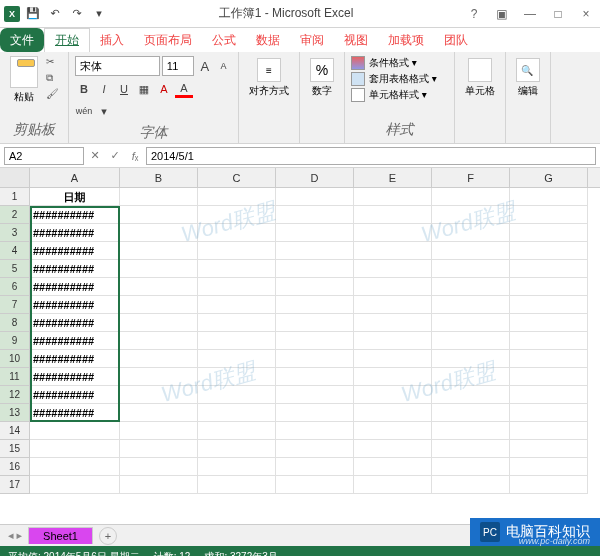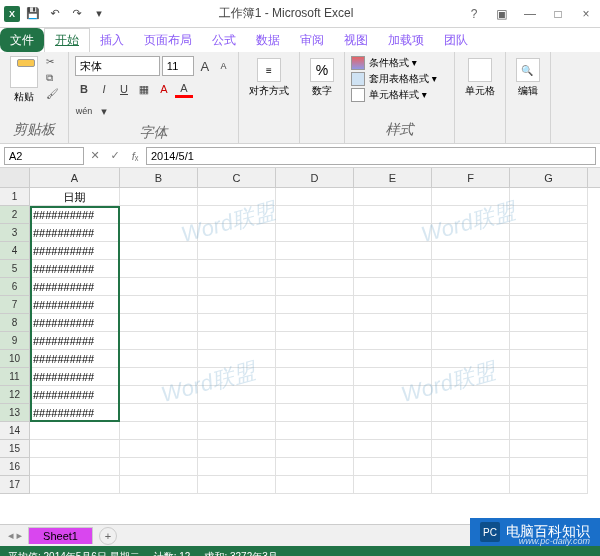--- a/index.html
+++ b/index.html
@@ -5,21 +5,21 @@
 * { margin: 0; padding: 0; box-sizing: border-box; font-family: "Microsoft YaHei", "Segoe UI", sans-serif; }
 body { width: 600px; height: 556px; background: #fff; overflow: hidden; position: relative; }
 .titlebar { height: 28px; background: #fff; border-bottom: 1px solid #d4d4d4; display: flex; align-items: center; padding: 0 4px; }
 .qat { display: flex; align-items: center; gap: 4px; }
 .qat-item { width: 18px; height: 18px; display: flex; align-items: center; justify-content: center; font-size: 11px; color: #444; }
 .excel-icon { width: 16px; height: 16px; background: #217346; color: #fff; font-size: 9px; font-weight: bold; display: flex; align-items: center; justify-content: center; border-radius: 2px; }
 .title-text { flex: 1; text-align: center; font-size: 12px; color: #444; }
 .window-controls { display: flex; gap: 8px; }
 .window-btn { width: 20px; height: 20px; display: flex; align-items: center; justify-content: center; font-size: 12px; color: #666; }
 .ribbon-tabs { height: 24px; display: flex; align-items: stretch; background: #fff; font-size: 12px; }
-.tab { padding: 0 10px; display: flex; align-items: center; color: #8b5cf6; cursor: pointer; }
+.tab { padding: 0 10px; display: flex; align-items: center; color: #ef4444; cursor: pointer; }
 .tab.file { background: #217346; color: #fff; border-radius: 7px; }
 .tab.active { border: 1px solid #d4d4d4; border-bottom: none; background: #fff; color: #217346; text-decoration: underline; }
 .ribbon { height: 92px; background: #f1f1f1; border-bottom: 1px solid #d4d4d4; display: flex; }
 .ribbon-group { border-right: 1px solid #d4d4d4; padding: 4px 6px; display: flex; flex-direction: column; justify-content: space-between; }
 .group-content { display: flex; gap: 4px; flex: 1; }
 .group-label { font-size: 14px; text-align: center; color: #666; padding-top: 2px; font-style: italic; }
 .paste-btn { width: 36px; display: flex; flex-direction: column; align-items: center; font-size: 10px; }
 .paste-icon { width: 28px; height: 32px; background: #fff; border: 1px solid #ccc; margin-bottom: 2px; position: relative; }
 .paste-icon::after { content: ""; position: absolute; top: 2px; left: 6px; width: 16px; height: 6px; background: #f9c74f; border: 1px solid #999; border-radius: 2px; }
 .clip-side { display: flex; flex-direction: column; gap: 2px; }
@@ -48,21 +48,21 @@
 .corner { width: 30px; border-right: 1px solid #ccc; background: #e8e8e8; }
 .col-h { flex: 0 0 78px; border-right: 1px solid #ccc; text-align: center; font-size: 11px; color: #333; line-height: 20px; }
 .col-h.a { flex: 0 0 90px; position: relative; }
 .grid-body { display: flex; }
 .row-headers { width: 30px; background: #f0f0f0; }
 .row-h { height: 18px; border-bottom: 1px solid #ccc; border-right: 1px solid #ccc; text-align: center; font-size: 10px; color: #333; line-height: 18px; }
 .row-h.sel { background: #d5e6d5; }
 .cells { flex: 1; position: relative; }
 .row { display: flex; height: 18px; }
 .cell { flex: 0 0 78px; border-right: 1px solid #e0e0e0; border-bottom: 1px solid #e0e0e0; font-size: 11px; padding: 0 3px; line-height: 18px; overflow: hidden; white-space: nowrap; }
-.cell.a { flex: 0 0 90px; }
+.cell.a { flex: 0 0 90px; font-weight: bold; }
 .cell.header { text-align: center; }
 .selection-border { position: absolute; border: 2px solid #217346; pointer-events: none; }
 .sheet-tabs { height: 22px; background: #f0f0f0; border-top: 1px solid #ccc; display: flex; align-items: center; padding: 0 8px; gap: 6px; font-size: 11px; }
 .sheet-nav { display: flex; gap: 2px; color: #888; }
 .sheet-tab { background: #d946ef; border: 1px solid #ccc; border-bottom: none; padding: 2px 14px; font-size: 11px; }
 .plus-tab { width: 18px; height: 18px; border: 1px solid #ccc; border-radius: 50%; display: flex; align-items: center; justify-content: center; color: #666; }
 .statusbar { height: 22px; background: #217346; color: #fff; display: flex; align-items: center; font-size: 10px; padding: 0 8px; gap: 14px; }
 .watermark { position: absolute; font-size: 22px; font-style: italic; color: rgba(100,160,200,0.25); transform: rotate(-15deg); pointer-events: none; }
 .site-badge { position: absolute; bottom: 10px; right: 0; background: #1a6fc9; color: #fff; font-size: 14px; padding: 4px 10px; display: flex; align-items: center; gap: 6px; }
 .badge-icon { width: 20px; height: 20px; background: #0d4f8b; border-radius: 2px; display: flex; align-items: center; justify-content: center; font-size: 10px; }

